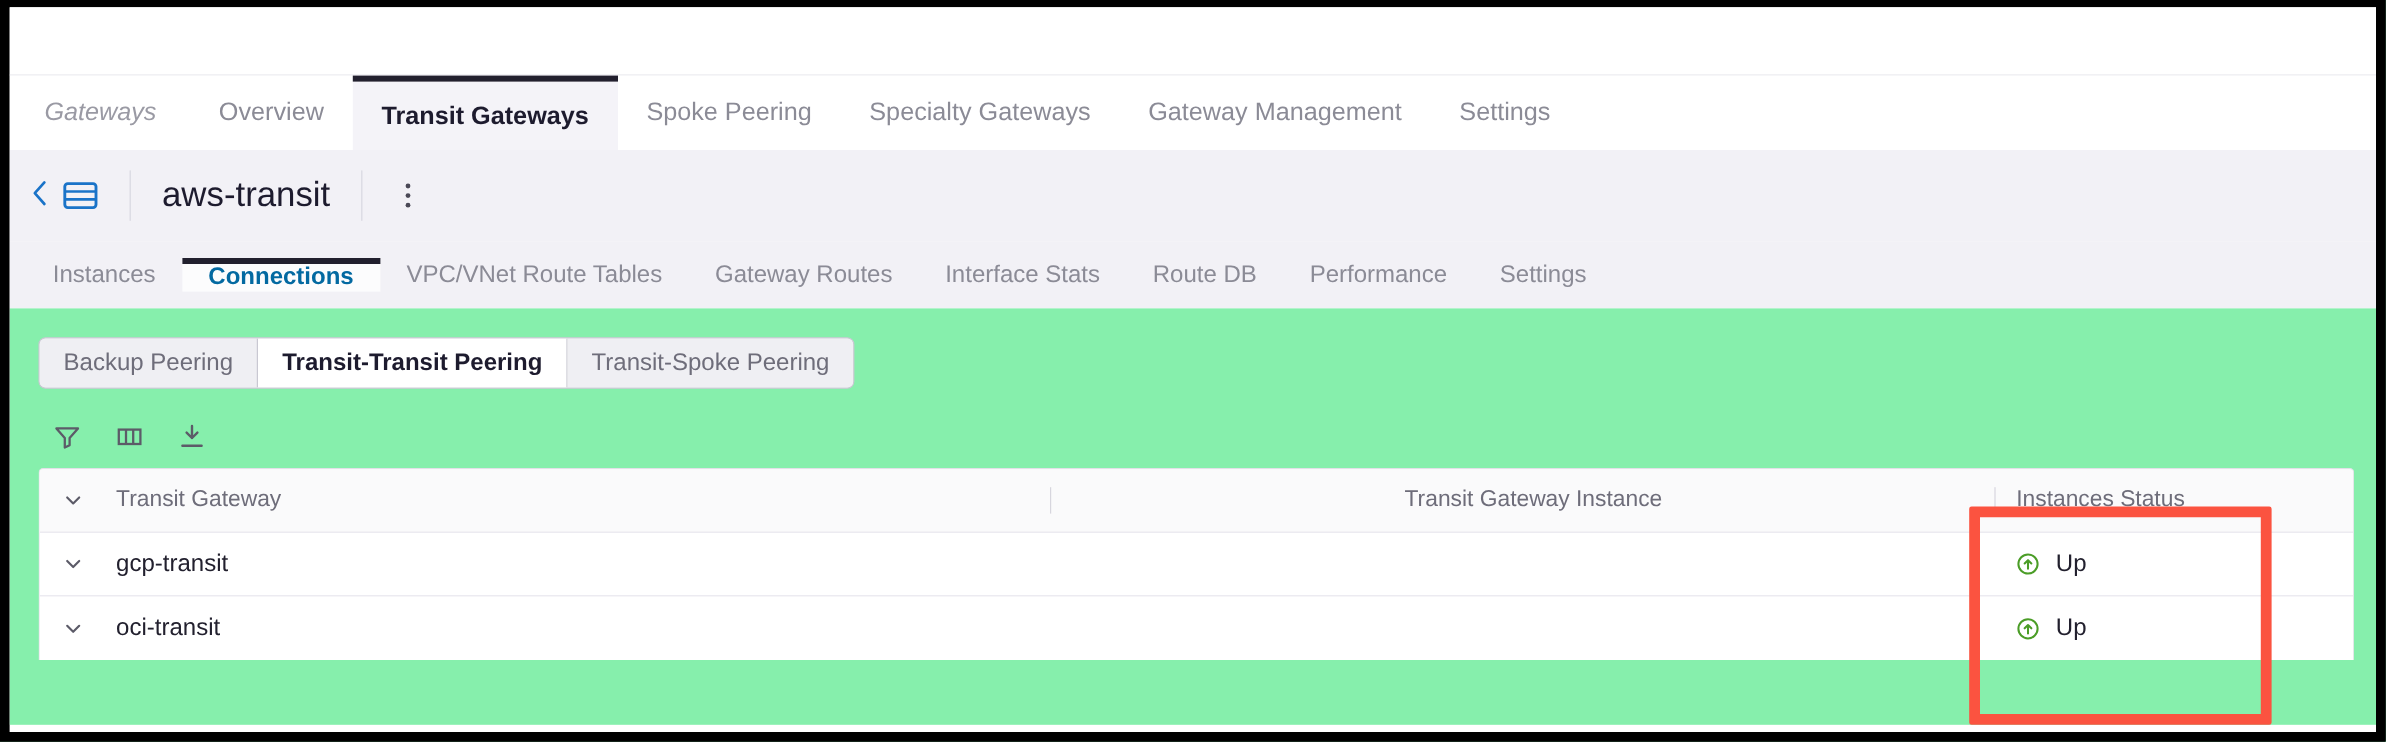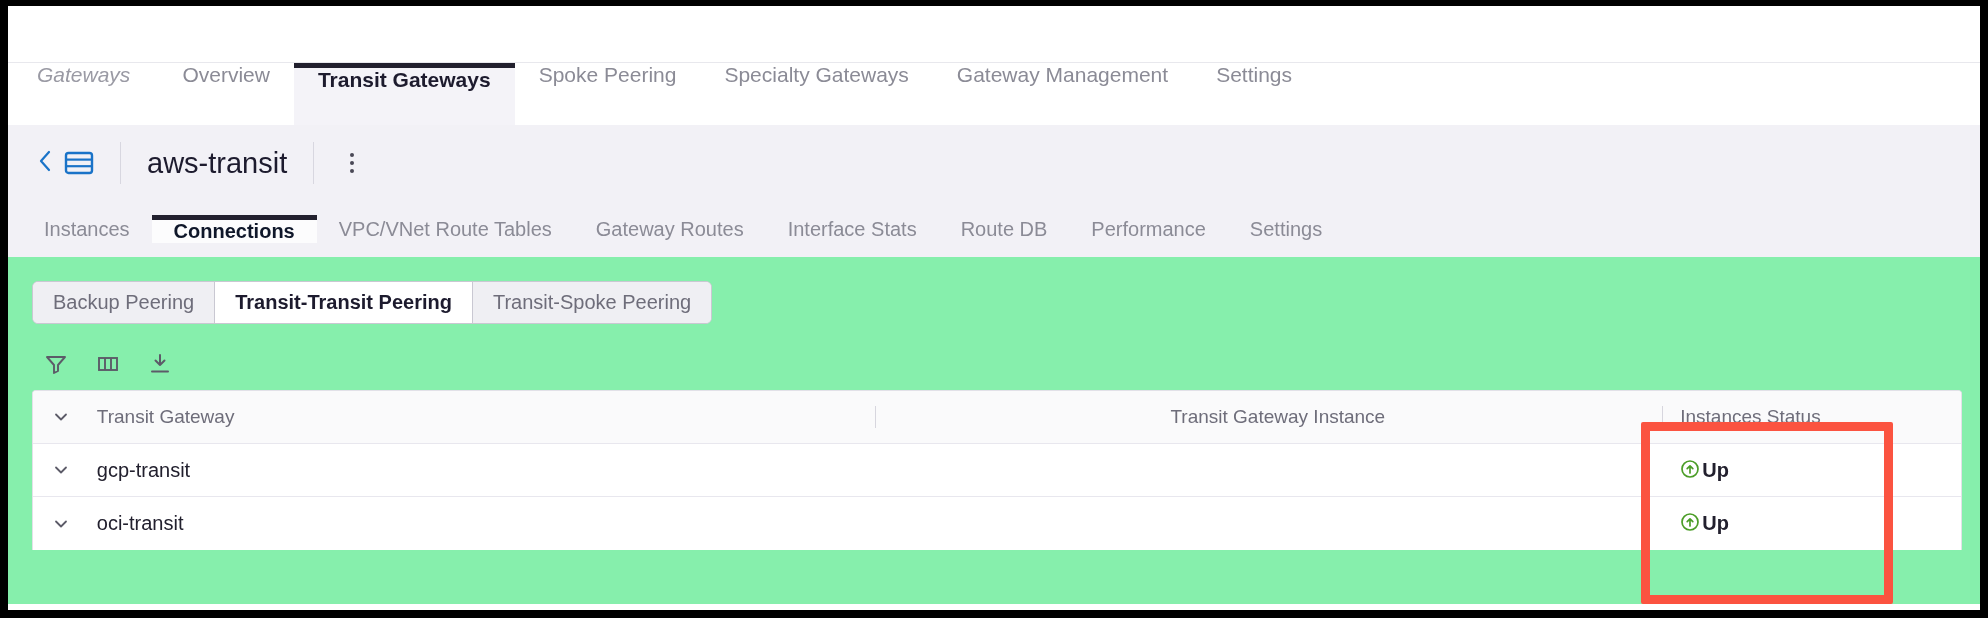--- a/index.html
+++ b/index.html
@@ -33,20 +33,21 @@
   .primary-nav {
     height: 62px;
     background: #ffffff;
     display: flex;
     align-items: stretch;
     padding-left: 14px;
     position: relative;
   }
   .pnav-tab {
     display: flex;
+    align-items: center;
     padding: 0 24px;
     font-size: 21px;
     color: #8b8b96;
     white-space: nowrap;
     cursor: pointer;
     position: relative;
     background: transparent;
   }
   .pnav-tab.crumb {
     font-style: italic;
@@ -60,21 +61,21 @@
     font-weight: bold;
     border-top: 5px solid #22202e;
   }
 
   
   .gw-header {
     background: #f2f1f6;
     height: 76px;
     display: flex;
     align-items: center;
-    padding-left: 24px;
+    padding-left: 12px;
   }
   .gw-back {
     color: #1a73c8;
     font-size: 25px;
     line-height: 1;
     padding: 4px 6px;
     cursor: pointer;
   }
   .gw-listicon {
     margin-left: 6px;
@@ -119,21 +120,21 @@
     display: flex;
     align-items: center;
     padding: 0 22px;
     font-size: 20px;
     color: #8b8b96;
     white-space: nowrap;
     cursor: pointer;
   }
   .snav-tab.active {
     background: #fcfcfd;
-    color: #0f172a;
+    color: #0369a1;
     font-weight: bold;
     border-top: 5px solid #22202e;
   }
 
   
   .content {
     background: #86efac;
     height: 347px;
     padding: 24px 0 0 0;
   }
@@ -198,21 +199,21 @@
 
   .vdiv {
     position: absolute; left: 0; top: 50%;
     transform: translateY(-50%);
     width: 1px; height: 22px; background: #d7d6de;
   }
 
   .th-text { font-size: 19px; color: #6e6d7a; }
   .td-text { font-size: 20px; color: #22202e; }
 
-  .status-cell { display: flex; gap: 2px; font-weight: bold; }
+  .status-cell { display: flex; align-items: center; gap: 13px; }
   .status-label { font-size: 20px; color: #22202e; }
 
   
   .annot-box {
     position: absolute;
     left: 1633px;
     top: 416px;
     width: 252px;
     height: 182px;
     border: 9px solid #fb5340;

